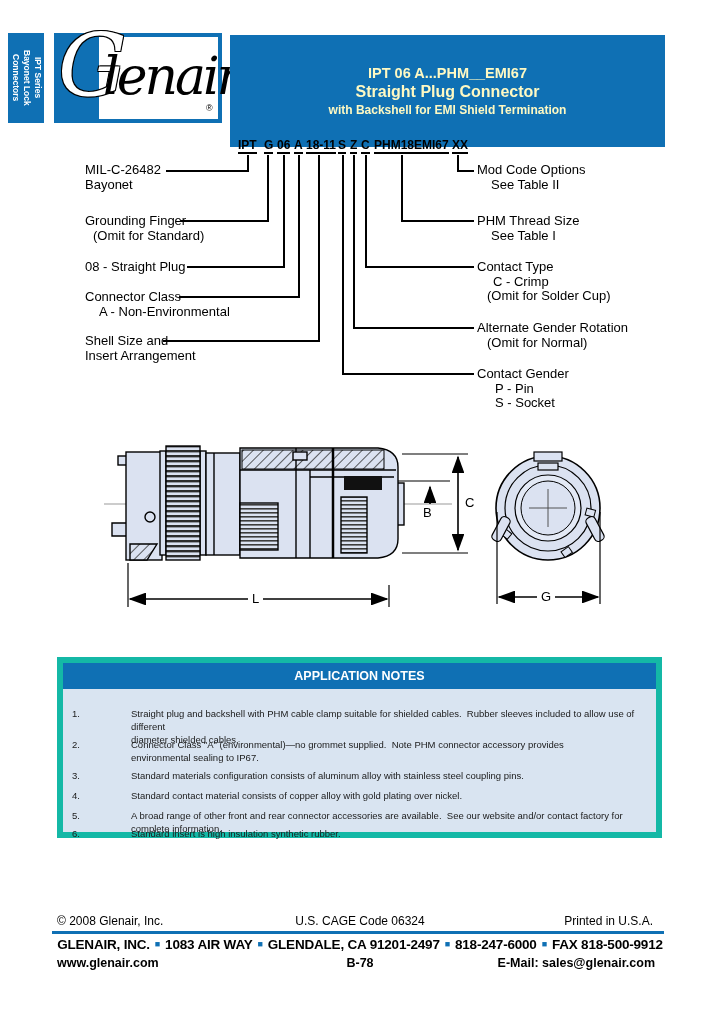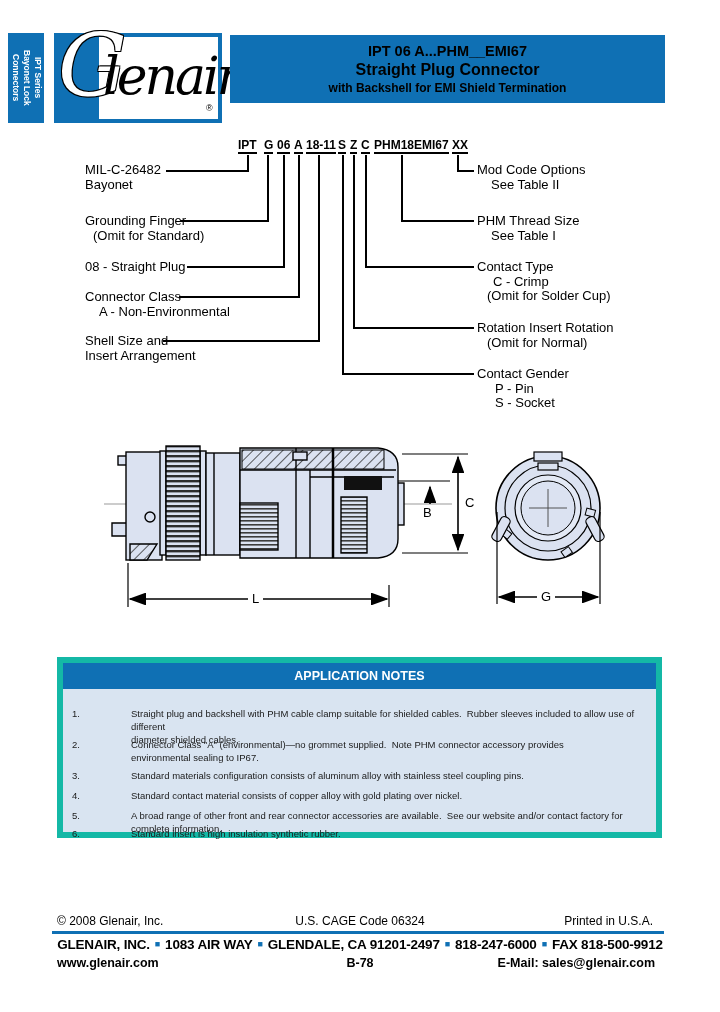--- a/index.html
+++ b/index.html
@@ -16,21 +16,21 @@
 
   .logo-blue{left:54px;top:33px;width:168px;height:90px;background:#0f70b4;}
   .logo-white{left:99px;top:37px;width:119px;height:82px;background:#fff;}
   .logo-g{left:58px;top:22px;font-family:"DejaVu Serif","Liberation Serif",serif;
           font-style:italic;font-size:86px;line-height:1;color:#fff;
           text-shadow:1px 1px 0 #000,-1px -1px 0 #000,1px -1px 0 #000,-1px 1px 0 #000;}
   .logo-rest{left:103px;top:50px;font-family:"DejaVu Serif","Liberation Serif",serif;
              font-style:italic;font-size:52px;line-height:1;color:#000;letter-spacing:-3px;}
   .logo-reg{left:206px;top:103px;font-size:9px;color:#000;}
 
-  .hdr-box{left:230px;top:35px;width:435px;height:68px;background:#0f70b4;color:#000000;
+  .hdr-box{left:230px;top:35px;width:435px;height:112px;background:#0f70b4;color:#fef9c3;
            display:flex;flex-direction:column;align-items:center;justify-content:center;gap:2px;}
   .hdr-l1{font-size:14.5px;font-weight:bold;}
   .hdr-l2{font-size:16px;font-weight:bold;}
   .hdr-l3{font-size:12px;font-weight:bold;}
 
   
   .pn-seg{position:absolute;top:139px;font-size:12px;font-weight:bold;
           border-bottom:2px solid #000;padding-bottom:0px;line-height:13px;}
   .co{position:absolute;font-size:13px;line-height:14.5px;}
   .co span{display:block;}
@@ -218,21 +218,21 @@
   <div class="co" style="left:477px;top:214px">
     <span>PHM Thread Size</span>
     <span style="padding-left:14px">See Table I</span>
   </div>
   <div class="co" style="left:477px;top:260px">
     <span>Contact Type</span>
     <span style="padding-left:16px">C - Crimp</span>
     <span style="padding-left:10px">(Omit for Solder Cup)</span>
   </div>
   <div class="co" style="left:477px;top:321px">
-    <span>Rotation Insert Rotation</span>
+    <span>Alternate Gender Rotation</span>
     <span style="padding-left:10px">(Omit for Normal)</span>
   </div>
   <div class="co" style="left:477px;top:367px">
     <span>Contact Gender</span>
     <span style="padding-left:18px">P - Pin</span>
     <span style="padding-left:18px">S - Socket</span>
   </div>
 
   <span class="dim" style="left:423px;top:505px">B</span>
   <span class="dim" style="left:465px;top:495px">C</span>

